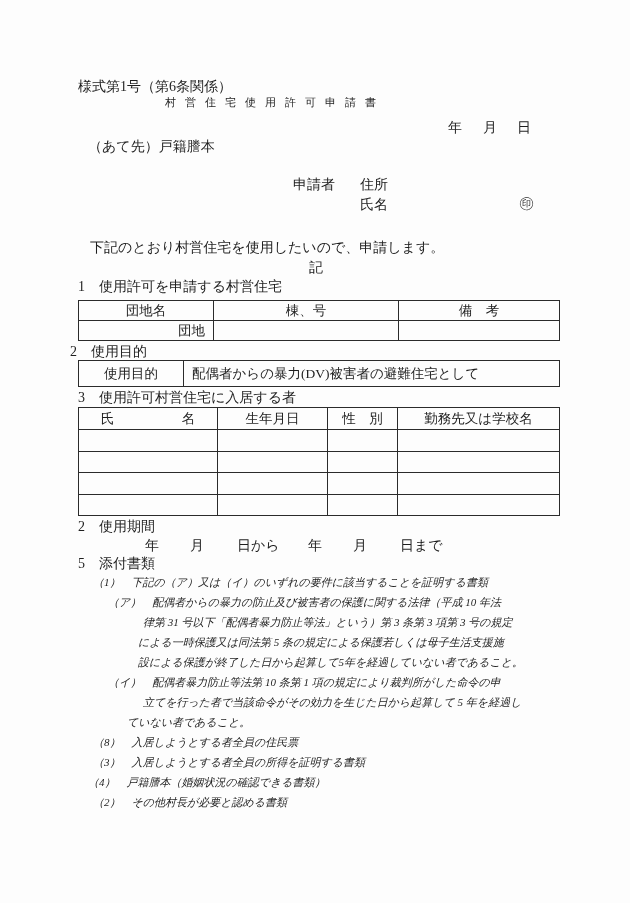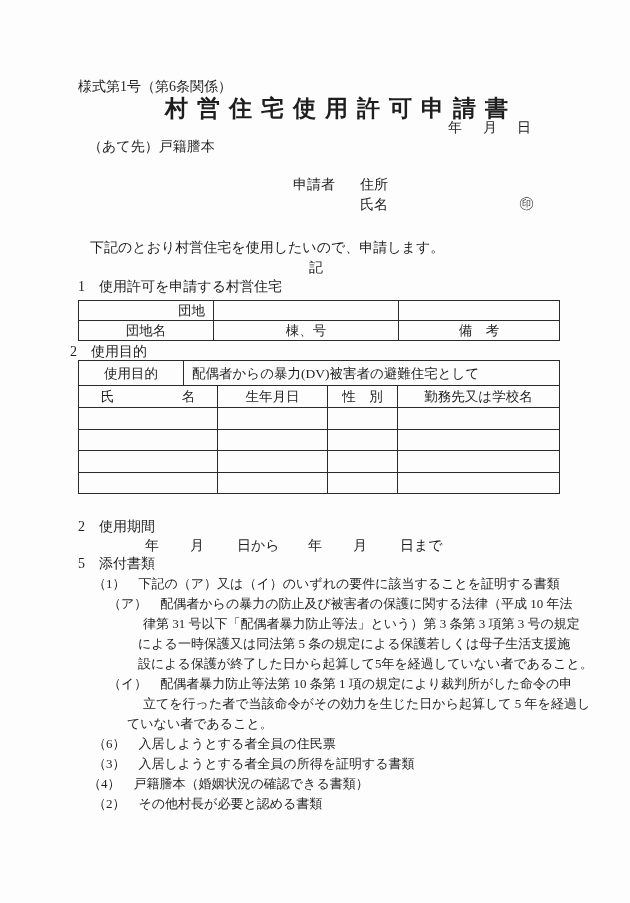--- a/index.html
+++ b/index.html
@@ -2,29 +2,29 @@
 <html lang="ja"><head>
 <meta charset="utf-8">
 <style>
   html,body{margin:0;padding:0;}
   body{
     width:630px;height:903px;position:relative;background:#fdfdfd;
     font-family:"Liberation Serif","DejaVu Serif",serif;
     color:#1e1e1e;-webkit-font-smoothing:antialiased;
   }
   .abs{position:absolute;line-height:1;font-size:14px;white-space:nowrap;}
-  .title{font-size:23px;letter-spacing:9px;font-weight:700;}
+  .title{font-size:11px;letter-spacing:9px;font-weight:400;}
   .seal{font-size:15px;color:#2a2a2a;}
   table{border-collapse:collapse;table-layout:fixed;position:absolute;background:#fdfdfd;}
   td,th{border:1px solid #2b2b2b;font-weight:normal;font-size:13.5px;
         padding:0;vertical-align:middle;overflow:hidden;white-space:nowrap;}
   .c{text-align:center;}
   .r{text-align:right;padding-right:8px;}
   .l{text-align:left;padding-left:8px;}
-  .s5{font-size:13px;}
+  .s5{font-size:11px;font-style:italic;}
 </style>
 </head>
 <body>
 
 <div class="abs" style="left:78px;top:80px">様式第1号（第6条関係）</div>
 <div class="abs title" style="left:165px;top:97px">村営住宅使用許可申請書</div>
 
 <div class="abs" style="left:448px;top:121px">年</div>
 <div class="abs" style="left:483px;top:121px">月</div>
 <div class="abs" style="left:517px;top:121px">日</div>
@@ -41,48 +41,48 @@
 
 <div class="abs" style="left:78px;top:280px">1　使用許可を申請する村営住宅</div>
 <table style="left:78px;top:300px;width:481px">
   <colgroup>
       <col style="width:135px">
       <col style="width:185px">
       <col style="width:161px">
     </colgroup>
   <tbody>
       <tr style="height:20px">
+    <th class="c">団地名</th>
+    <th class="c">棟、号</th>
+    <th class="c">備　考</th>
+  </tr>
+  <tr style="height:20px">
     <td class="r">団地</td>
     <td></td>
     <td></td>
-  </tr>
-  <tr style="height:20px">
-    <th class="c">団地名</th>
-    <th class="c">棟、号</th>
-    <th class="c">備　考</th>
   </tr>
 </tbody>
   </table>
 
 <div class="abs" style="left:70px;top:345px">2　使用目的</div>
 <table style="left:78px;top:360px;width:481px">
   <colgroup>
       <col style="width:105px">
       <col style="width:376px">
     </colgroup>
   <tbody>
       <tr style="height:26px">
     <td class="c">使用目的</td>
     <td class="l">配偶者からの暴力(DV)被害者の避難住宅として</td>
   </tr>
 </tbody>
   </table>
 
 <div class="abs" style="left:78px;top:391px">3　使用許可村営住宅に入居する者</div>
-<table style="left:78px;top:385px;width:481px">
+<table style="left:78px;top:407px;width:481px">
   <colgroup>
       <col style="width:139px">
       <col style="width:110px">
       <col style="width:70px">
       <col style="width:162px">
     </colgroup>
   <tbody>
       <tr style="height:22px">
     <th class="c">氏　　　　　名</th>
     <th class="c">生年月日</th>
@@ -126,16 +126,16 @@
 
 <div class="abs" style="left:78px;top:557px">5　添付書類</div>
 <div class="abs s5" style="left:93px;top:577px">（1）　下記の（ア）又は（イ）のいずれの要件に該当することを証明する書類</div>
 <div class="abs s5" style="left:108px;top:597px">（ア）　配偶者からの暴力の防止及び被害者の保護に関する法律（平成 10 年法</div>
 <div class="abs s5" style="left:143px;top:617px">律第 31 号以下「配偶者暴力防止等法」という）第 3 条第 3 項第 3 号の規定</div>
 <div class="abs s5" style="left:138px;top:637px">による一時保護又は同法第 5 条の規定による保護若しくは母子生活支援施</div>
 <div class="abs s5" style="left:138px;top:657px">設による保護が終了した日から起算して5年を経過していない者であること。</div>
 <div class="abs s5" style="left:108px;top:677px">（イ）　配偶者暴力防止等法第 10 条第 1 項の規定により裁判所がした命令の申</div>
 <div class="abs s5" style="left:143px;top:697px">立てを行った者で当該命令がその効力を生じた日から起算して 5 年を経過し</div>
 <div class="abs s5" style="left:127px;top:717px">ていない者であること。</div>
-<div class="abs s5" style="left:93px;top:737px">（6）　入居しようとする者全員の住民票</div>
+<div class="abs s5" style="left:93px;top:737px">（8）　入居しようとする者全員の住民票</div>
 <div class="abs s5" style="left:93px;top:757px">（3）　入居しようとする者全員の所得を証明する書類</div>
 <div class="abs s5" style="left:88px;top:777px">（4）　戸籍謄本（婚姻状況の確認できる書類）</div>
 <div class="abs s5" style="left:93px;top:797px">（2）　その他村長が必要と認める書類</div>
 
 </body></html>

